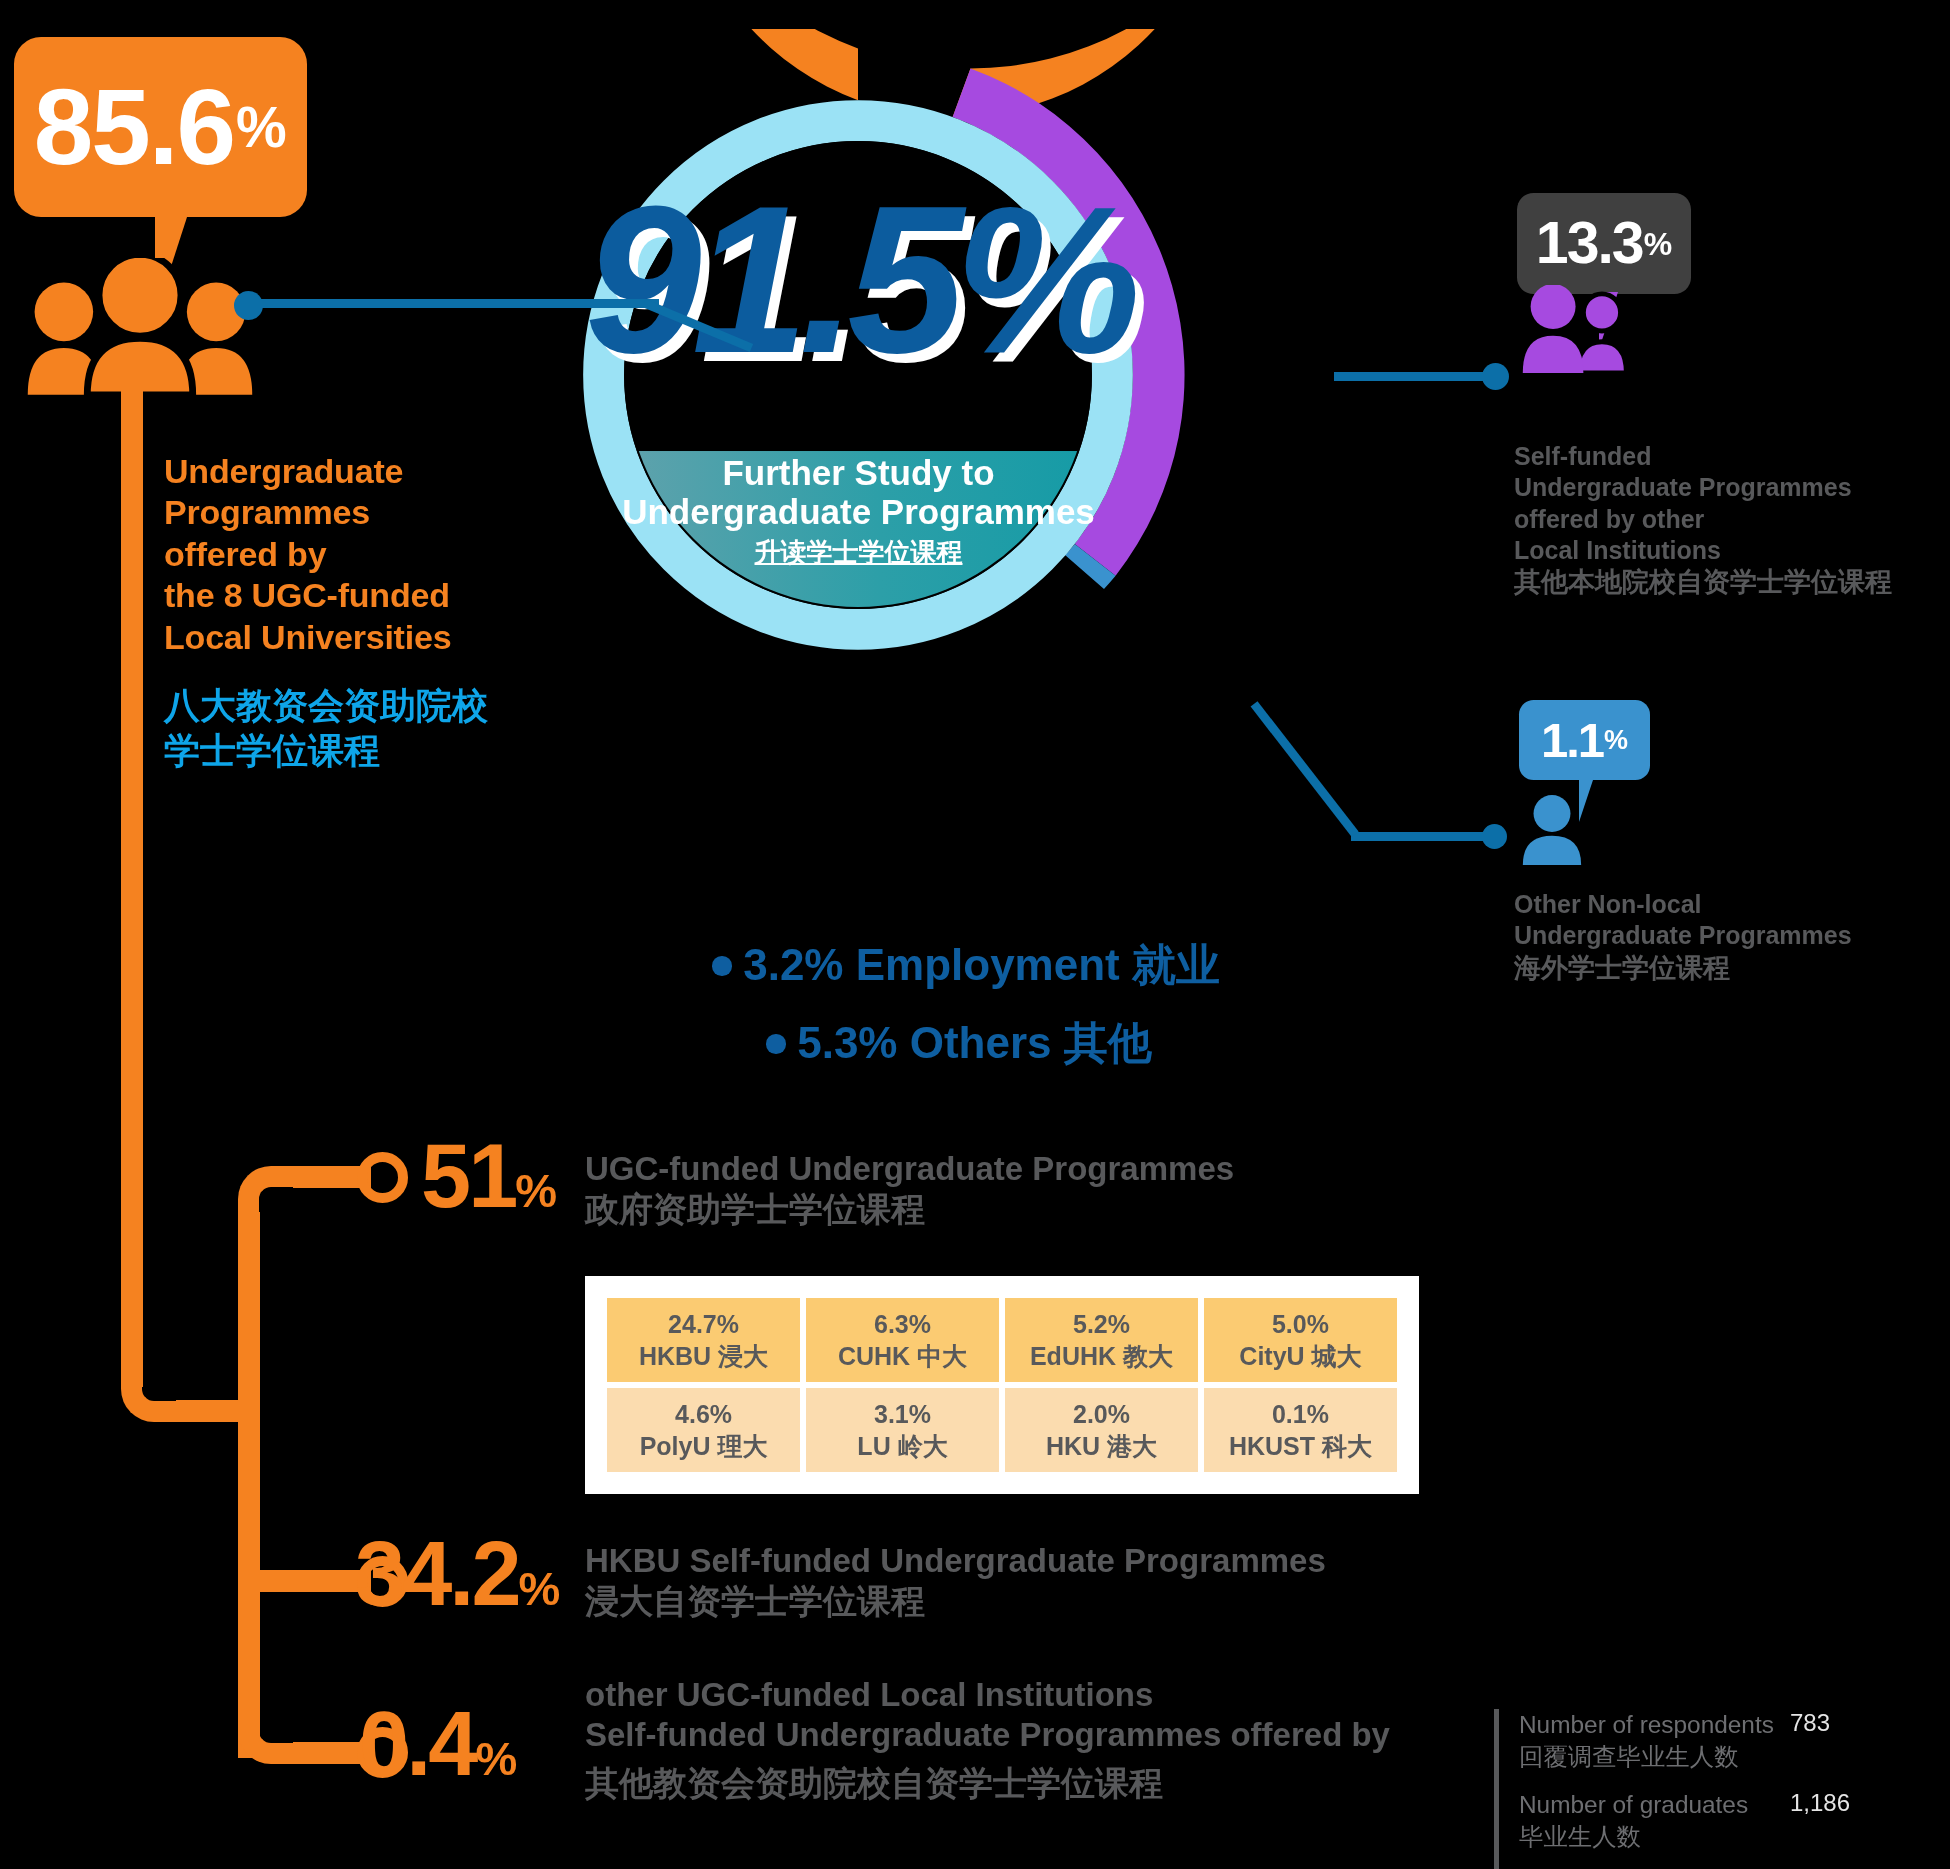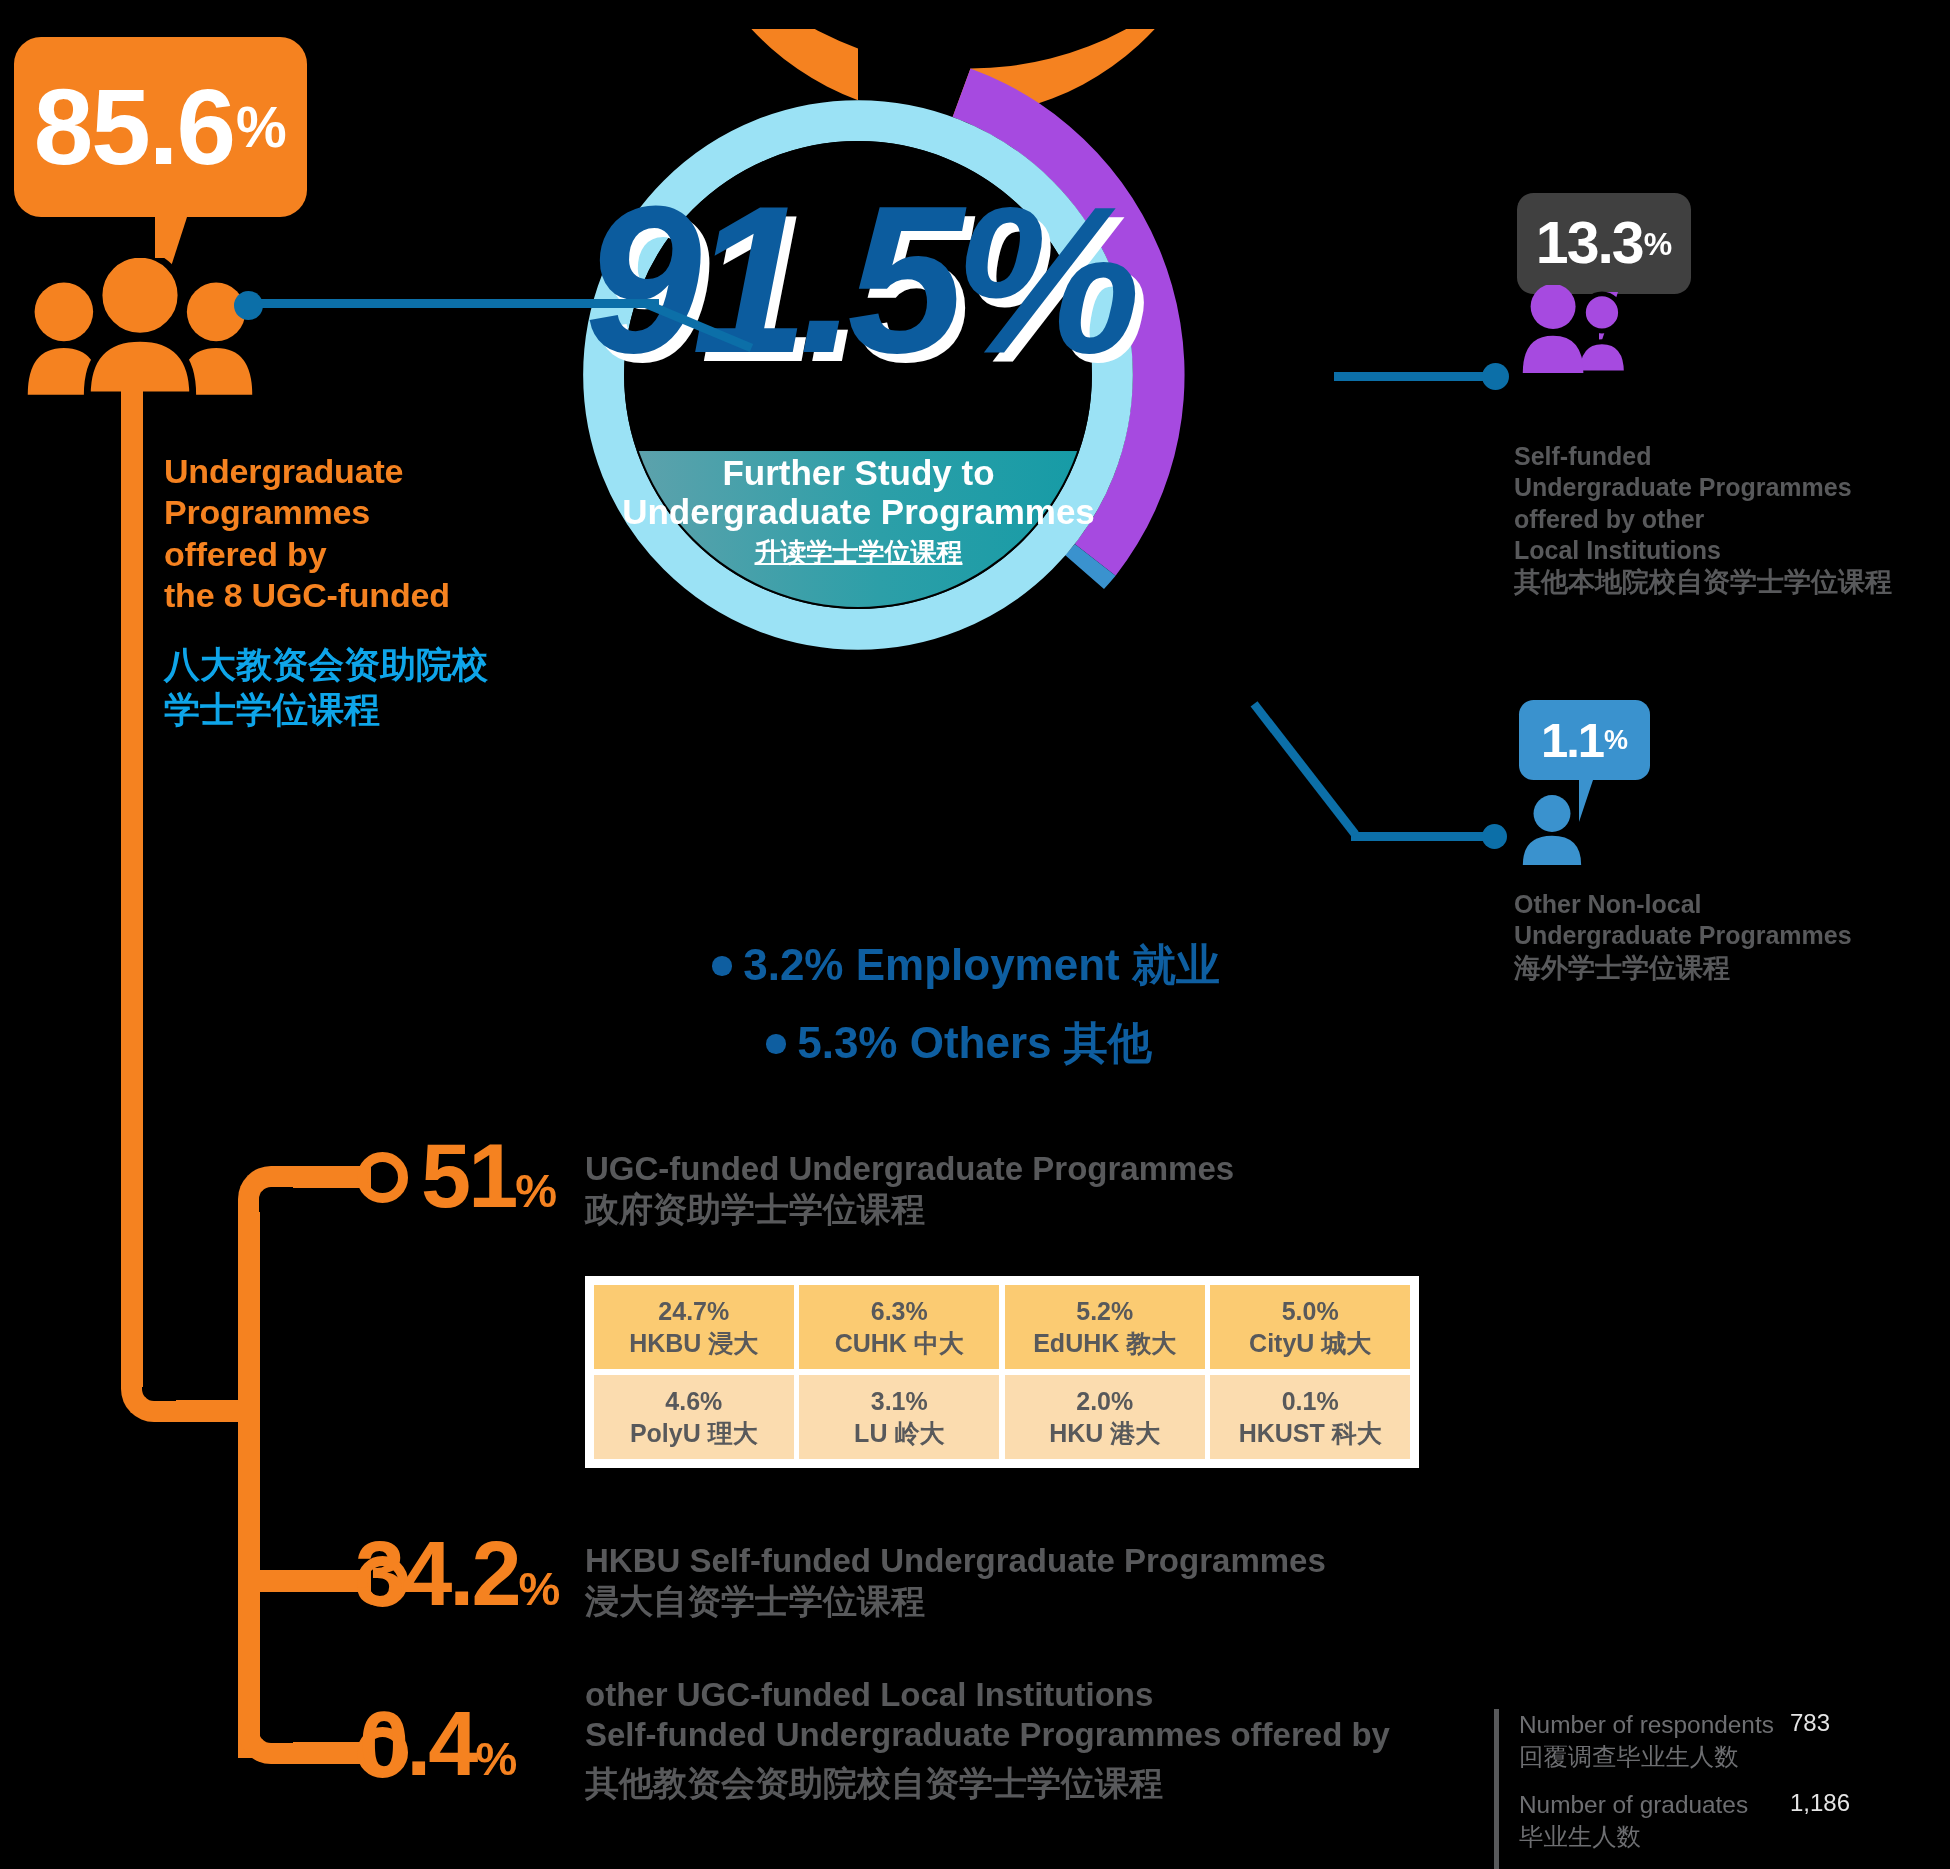--- a/index.html
+++ b/index.html
@@ -92,21 +92,21 @@
   .bigpct .p{font-size:47px;}
 
   
   .seclab{position:absolute;color:#58595B;font-weight:bold;}
   .seclab .en{font-size:33px;line-height:1.22;}
   .seclab .zh{font-size:34px;line-height:1.22;}
 
   
   #uni-table{position:absolute;left:585px;top:1276px;width:834px;
     display:grid;grid-template-columns:repeat(4,1fr);gap:5.9px;
-    background:#fff;padding:9px;box-sizing:border-box;}
+    background:#fff;padding:22px;box-sizing:border-box;}
   #uni-table .cell{
     display:flex;flex-direction:column;align-items:center;justify-content:center;
     height:84px;color:#58595B;font-weight:bold;font-size:25px;line-height:1.28;
   }
   #uni-table .cell.r0{background:#FBCB72;}
   #uni-table .cell.r1{background:#FBDCAF;}
 
   
   #footnote{position:absolute;left:1494px;top:1709px;padding-left:20px;border-left:5.9px solid #58595B;}
   #footnote .fn-row{display:flex;margin-bottom:15.6px;}
@@ -183,20 +183,21 @@
 <svg class="abs" style="left:644px;top:299px;" width="127" height="59" viewBox="0 0 130 60">
   <line x1="0" y1="4" x2="110" y2="50" stroke="#0C6FA8" stroke-width="9"></line>
 </svg>
 
 <div id="left-text">
   <div class="en">
     <div>Undergraduate</div>
     <div>Programmes</div>
     <div>offered by</div>
     <div>the 8 UGC-funded</div>
+    <div>Local Universities</div>
   </div>
   <div class="zh">
     <div>八大教资会资助院校</div>
     <div>学士学位课程</div>
   </div>
 </div>
 
 <div class="bubble" id="bubble-133">
   <span class="num">13.3</span>
     <span class="pct">%</span>

